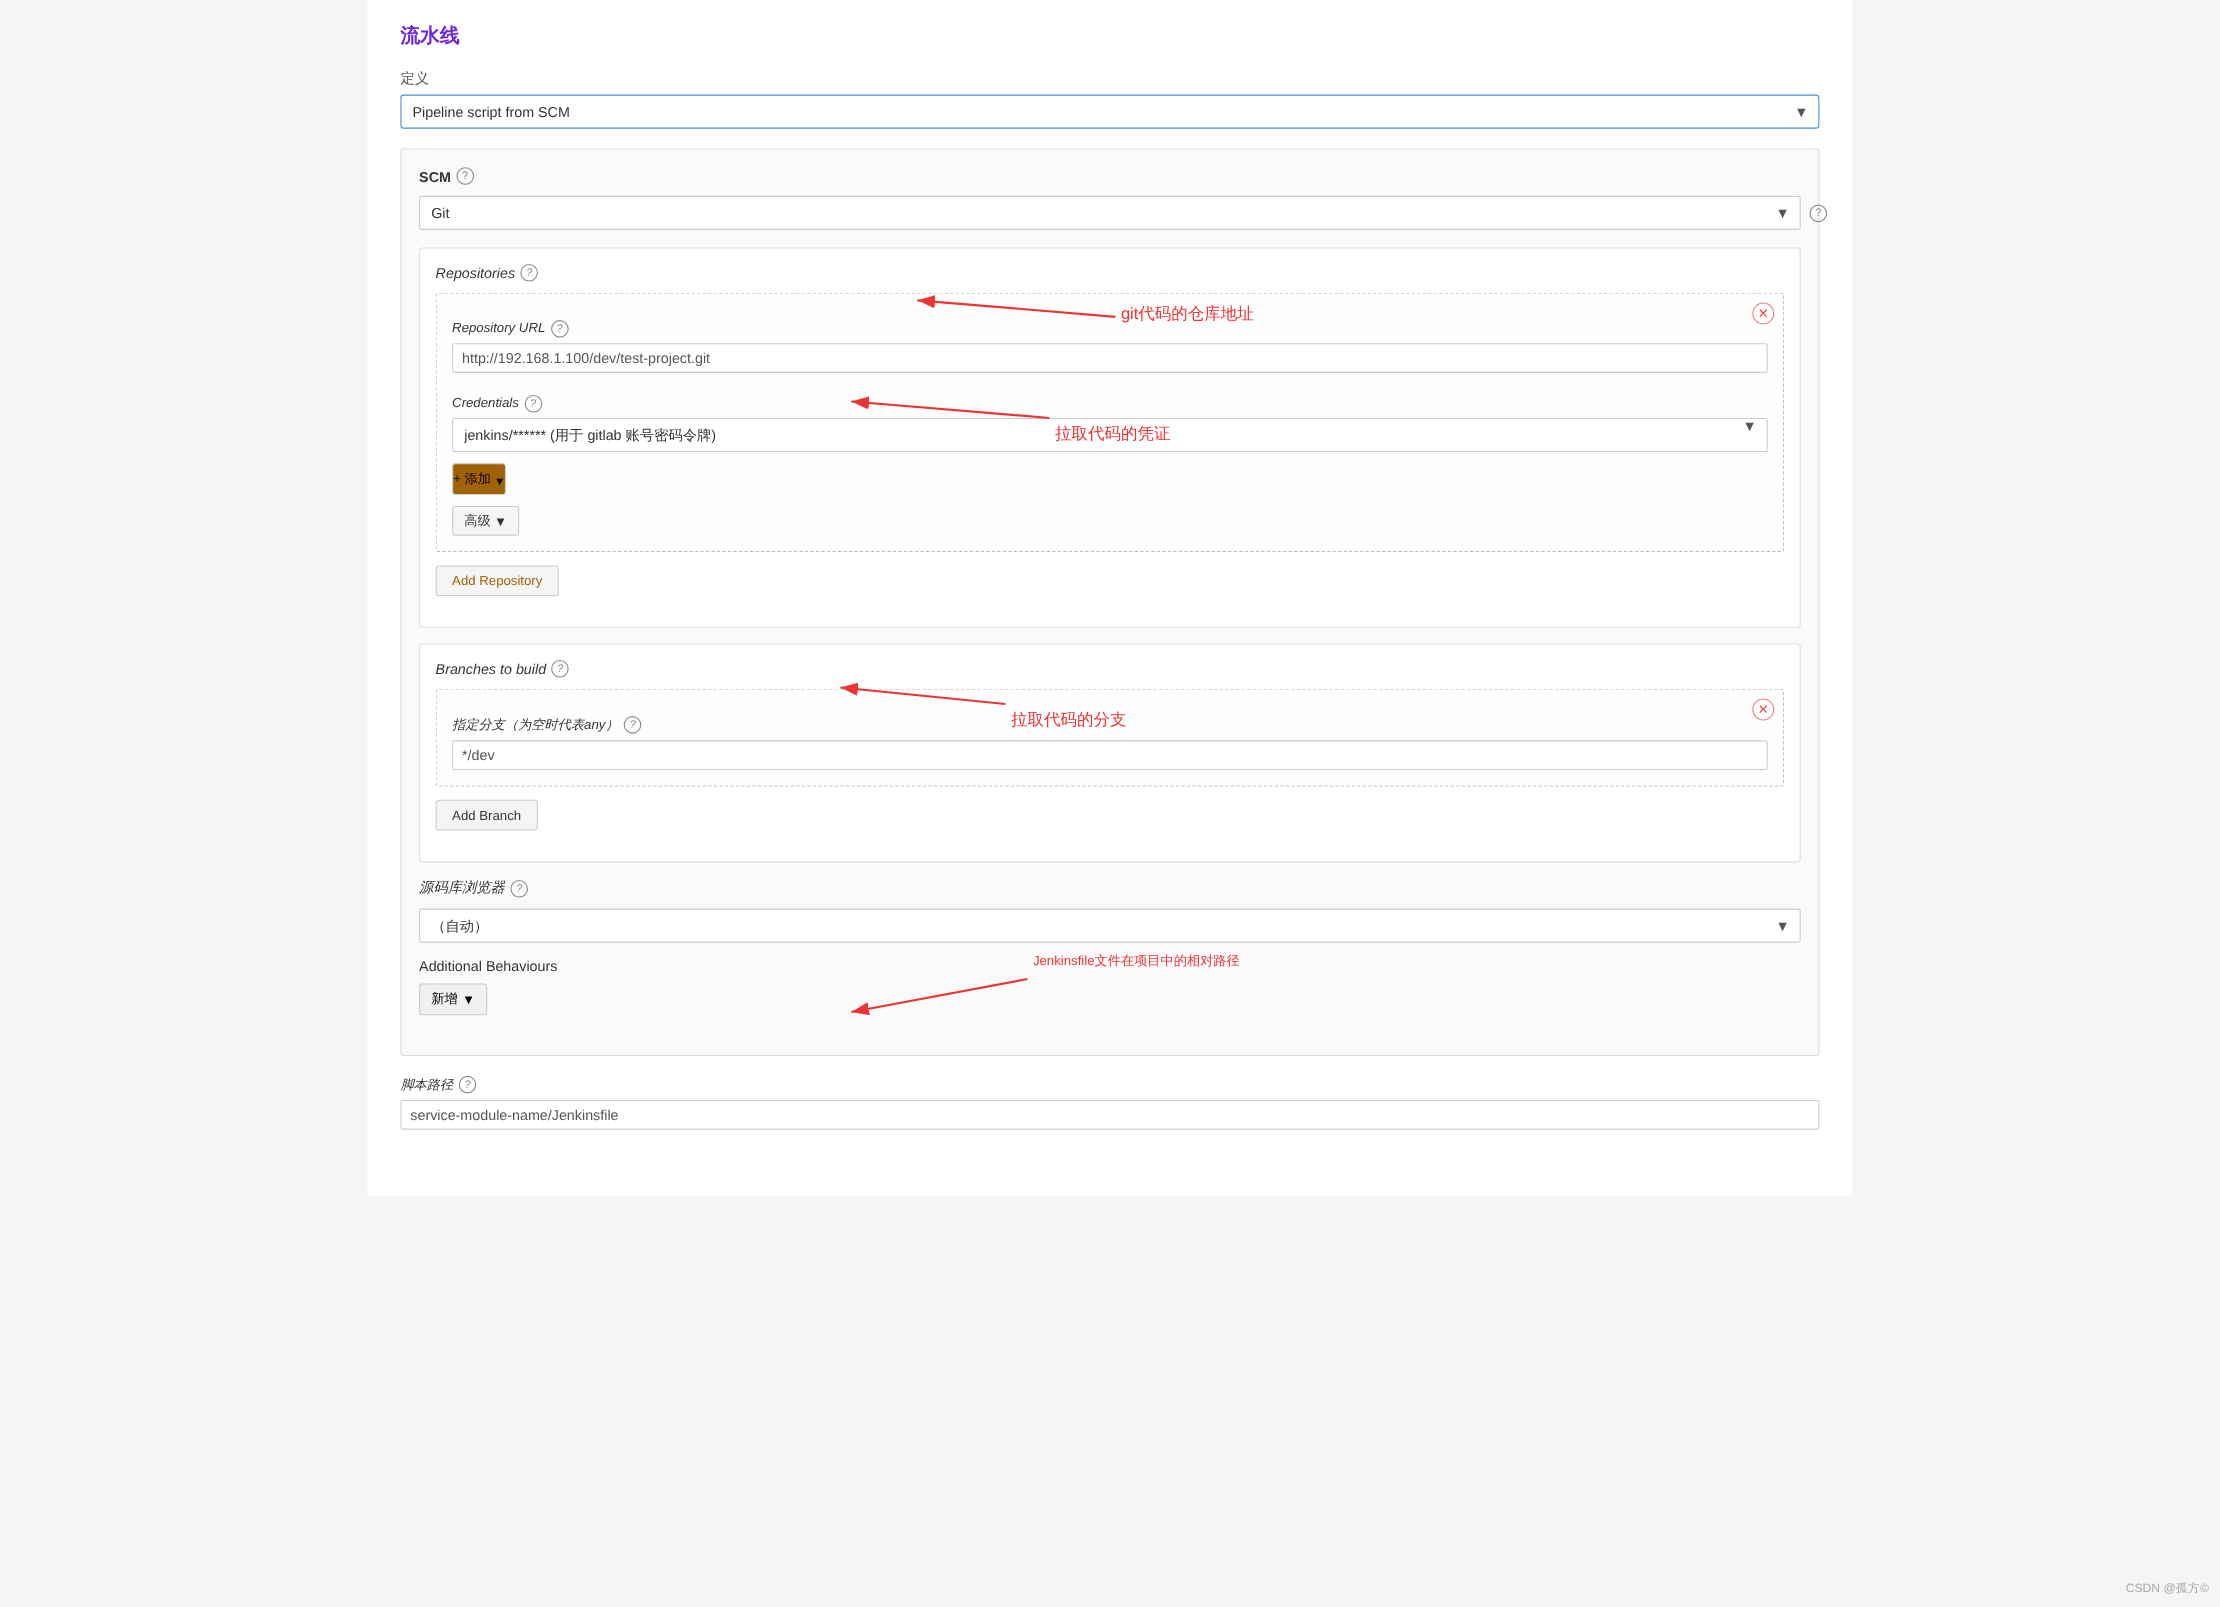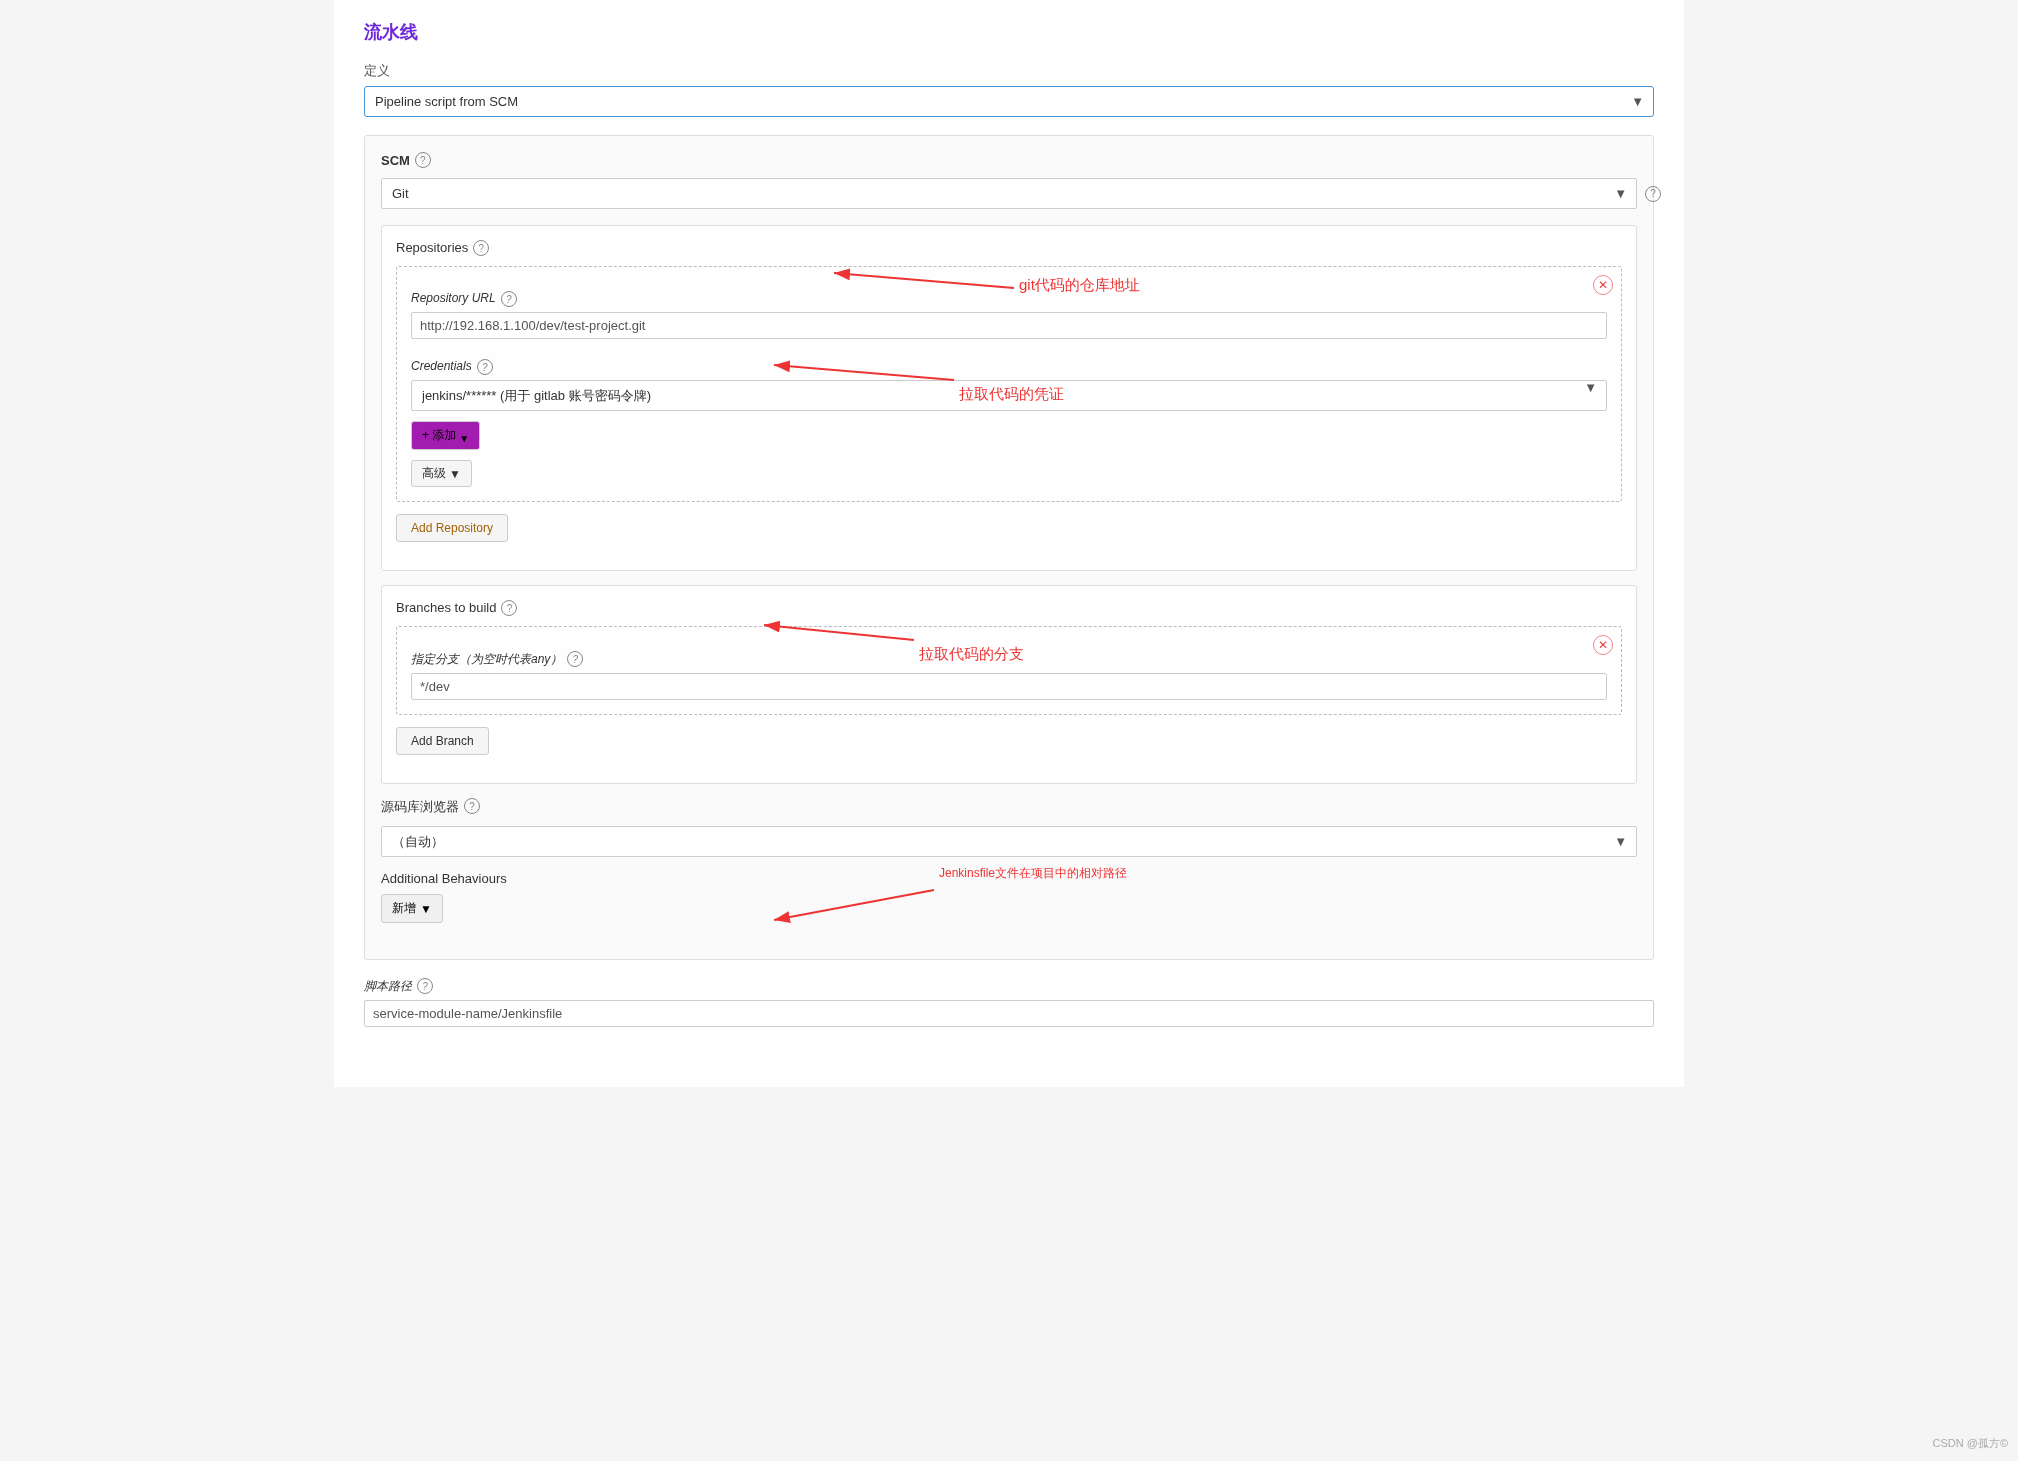--- a/index.html
+++ b/index.html
@@ -87,22 +87,23 @@
     }
     .repositories-section {
       border: 1px solid #ddd;
       border-radius: 3px;
       background: #fff;
       padding: 14px;
       margin-bottom: 14px;
     }
     .repositories-label-row {
       display: flex;
-      align-items: flex-start;
+      align-items: flex-end;
       margin-bottom: 10px;
+      font-style: italic;
     }
     .repository-box {
       border: 1.5px dashed #bbb;
       border-radius: 3px;
       padding: 14px;
       margin-bottom: 12px;
       position: relative;
       background: #fefefe;
     }
     .close-btn {
@@ -145,22 +146,22 @@
       display: flex;
       gap: 8px;
     }
     .credentials-select-wrapper {
       flex: 1;
       position: relative;
     }
     .add-btn {
       display: inline-flex;
       align-items: flex-end;
-      padding: 5px 10px;
-      background: #a21caf;
+      padding: 5px 0;
+      background: #a16207;
       border: 1px solid #ccc;
       border-radius: 3px;
       font-size: 12px;
       cursor: pointer;
       gap: 3px;
     }
     .add-btn .chevron {
       font-size: 10px;
     }
     .advanced-row {

